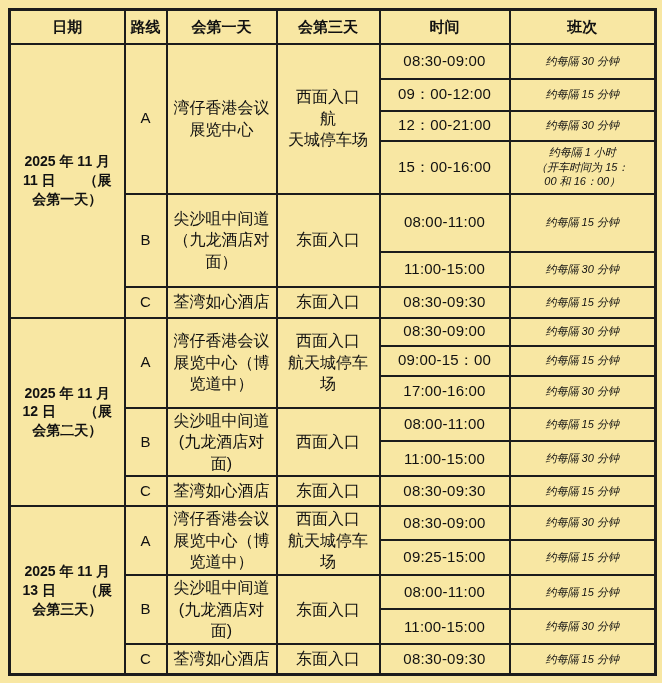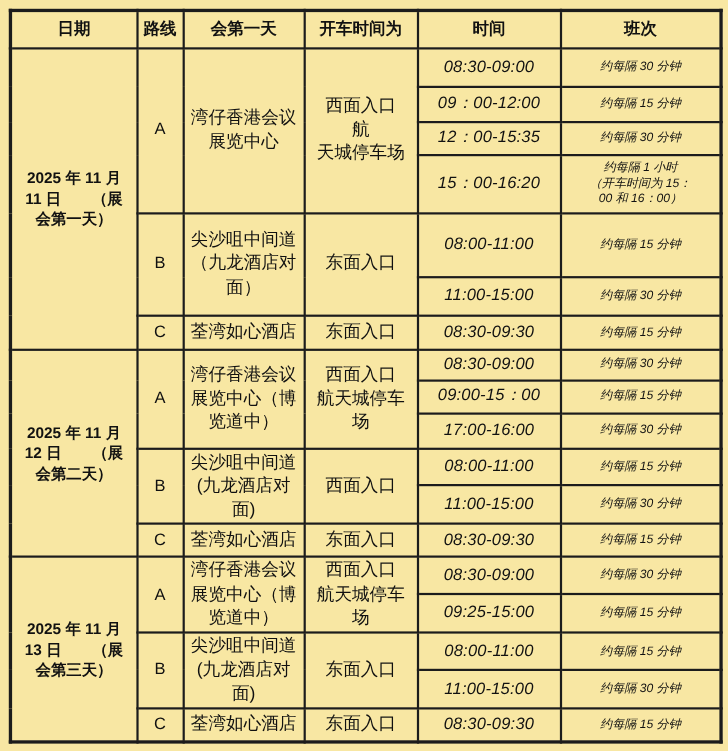--- a/index.html
+++ b/index.html
@@ -33,42 +33,42 @@
     overflow: hidden;
     line-height: 1.35;
   }
   .schedule th {
     font-size: 15px;
     font-weight: bold;
   }
   td.date  { font-size: 14px; font-weight: bold; }
   td.route { font-size: 15px; }
   td.place { font-size: 16px; text-align: center; }
-  td.time  { font-size: 15px; letter-spacing: 0.2px; font-style: italic; }
+  td.time  { font-size: 15px; letter-spacing: 0.2px; }
   td.freq  { font-size: 11px; font-style: italic; }
 </style>
 </head>
 <body>
 
 <div class="sheet">
   <table class="schedule">
     <colgroup>
       <col style="width:115px">
         <col style="width:42px">
         <col style="width:110px">
       <col style="width:103px">
         <col style="width:130px">
         <col style="width:146px">
     </colgroup>
     <thead>
       <tr style="height:34px">
         <th>日期</th>
         <th>路线</th>
         <th>会第一天</th>
-        <th>开车时间为</th>
+        <th>会第三天</th>
         <th>时间</th>
         <th>班次</th>
       </tr>
     </thead>
     <tbody>
 
       <tr style="height:35px">
         <td class="date" rowspan="7">2025 年 11 月
 11 日　　（展
 会第一天）</td>
@@ -78,25 +78,25 @@
         <td class="place" rowspan="4">西面入口　航
 天城停车场</td>
         <td class="time">08:30-09:00</td>
         <td class="freq">约每隔 30 分钟</td>
       </tr>
       <tr style="height:32px">
         <td class="time">09：00-12:00</td>
         <td class="freq">约每隔 15 分钟</td>
       </tr>
       <tr style="height:30px">
-        <td class="time">12：00-15:35</td>
+        <td class="time">12：00-21:00</td>
         <td class="freq">约每隔 30 分钟</td>
       </tr>
       <tr style="height:53px">
-        <td class="time">15：00-16:20</td>
+        <td class="time">15：00-16:00</td>
         <td class="freq">约每隔 1 小时
 （开车时间为 15：
 00 和 16：00）</td>
       </tr>
       <tr style="height:58px">
         <td class="route" rowspan="2">B</td>
         <td class="place" rowspan="2">尖沙咀中间道
 （九龙酒店对
 面）</td>
         <td class="place" rowspan="2">东面入口</td>

